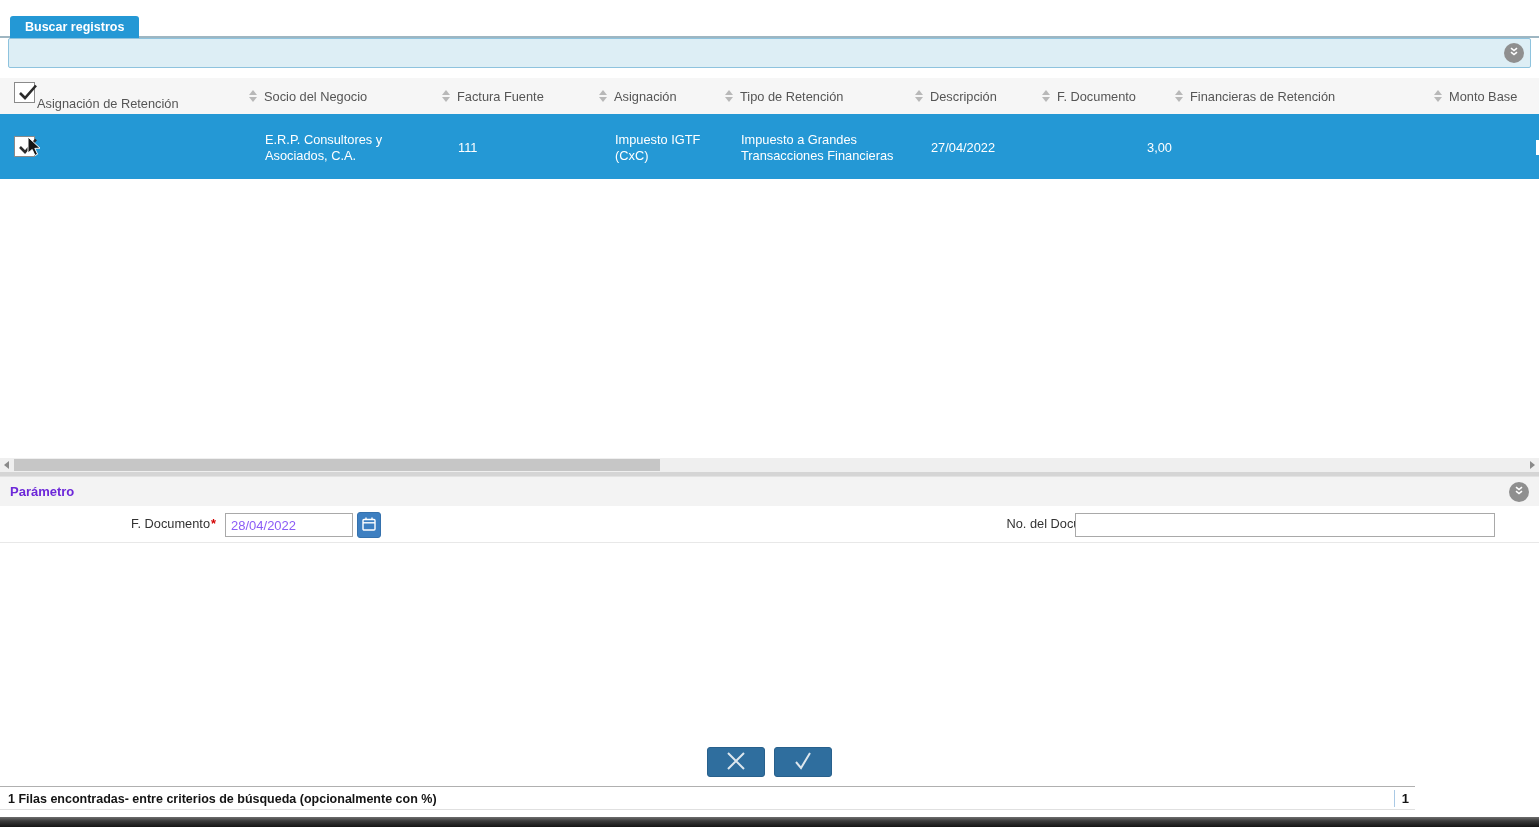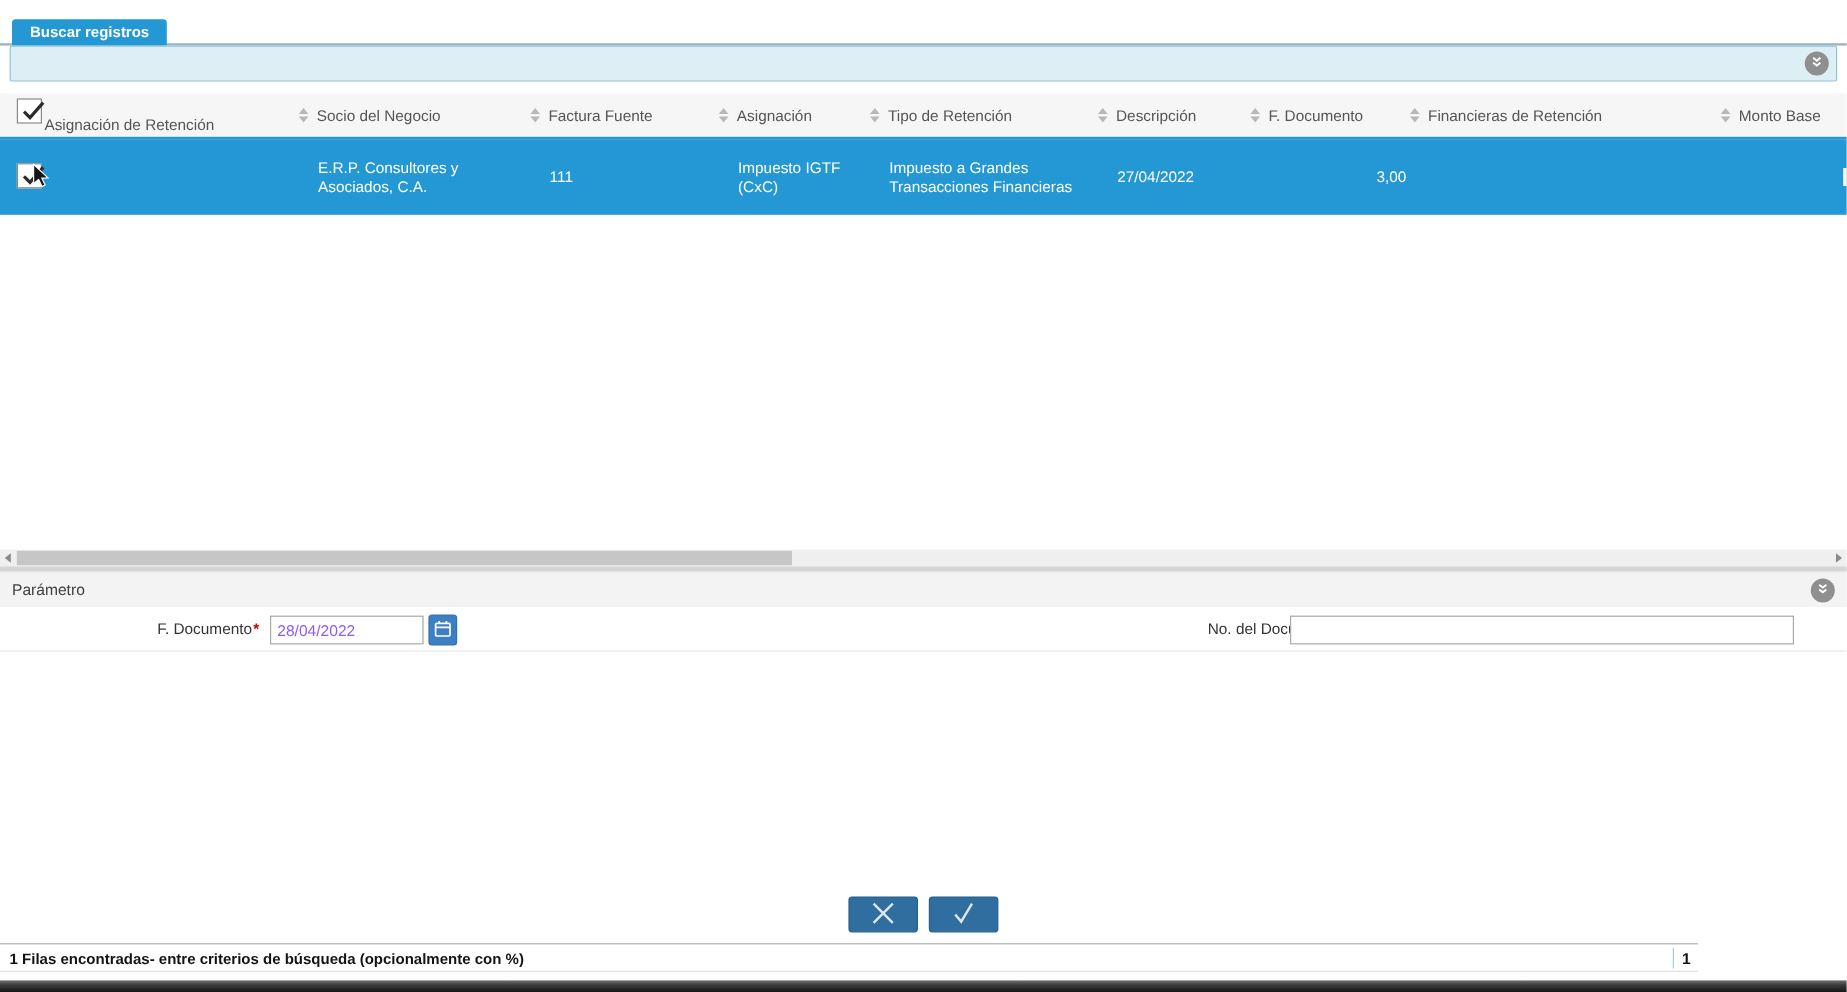--- a/index.html
+++ b/index.html
@@ -62,21 +62,21 @@
   .tri-r { width:0; height:0; border-top:4px solid transparent; border-bottom:4px solid transparent;
     border-left:5px solid #8a8a8a; }
   .hs-thumb { position:absolute; left:14px; top:1px; width:646px; height:12px;
     background:#c6c6c6; cursor:grab; }
   .hscroll-under { position:absolute; top:472px; left:0; width:1539px; height:4px; background:#d5d5d5; }
 
   
   .parambar { position:absolute; top:476px; left:0; width:1539px; height:30px;
     background:#f3f3f3; border-top:1px solid #e2e2e2; }
   .parambar .title { position:absolute; left:10px; top:7px; font-size:13px;
-    font-weight:normal; color:#404040; }
+    font-weight:bold; color:#6d28d9; }
   .parambar .circle-btn { right:10px; top:5px; }
   .paramrow { position:absolute; top:506px; left:0; width:1539px; height:37px;
     background:#fff; border-bottom:1px solid #e8e8e8; }
   .flabel { position:absolute; top:10px; font-size:12.8px; color:#333; text-align:right; }
   .flabel .req { color:#d40000; font-weight:bold; margin-left:1px; }
   .lab1 { left:0; width:216px; }
   .lab2 { left:984px; width:132px; }
   .tinput { position:absolute; top:7px; height:24px; border:1px solid #a9a9a9;
     font-size:13px; padding:0 5px; font-family:inherit; color:#8b5cf6; outline:none; background:#fff; }
   .in1 { left:225px; width:128px; }

